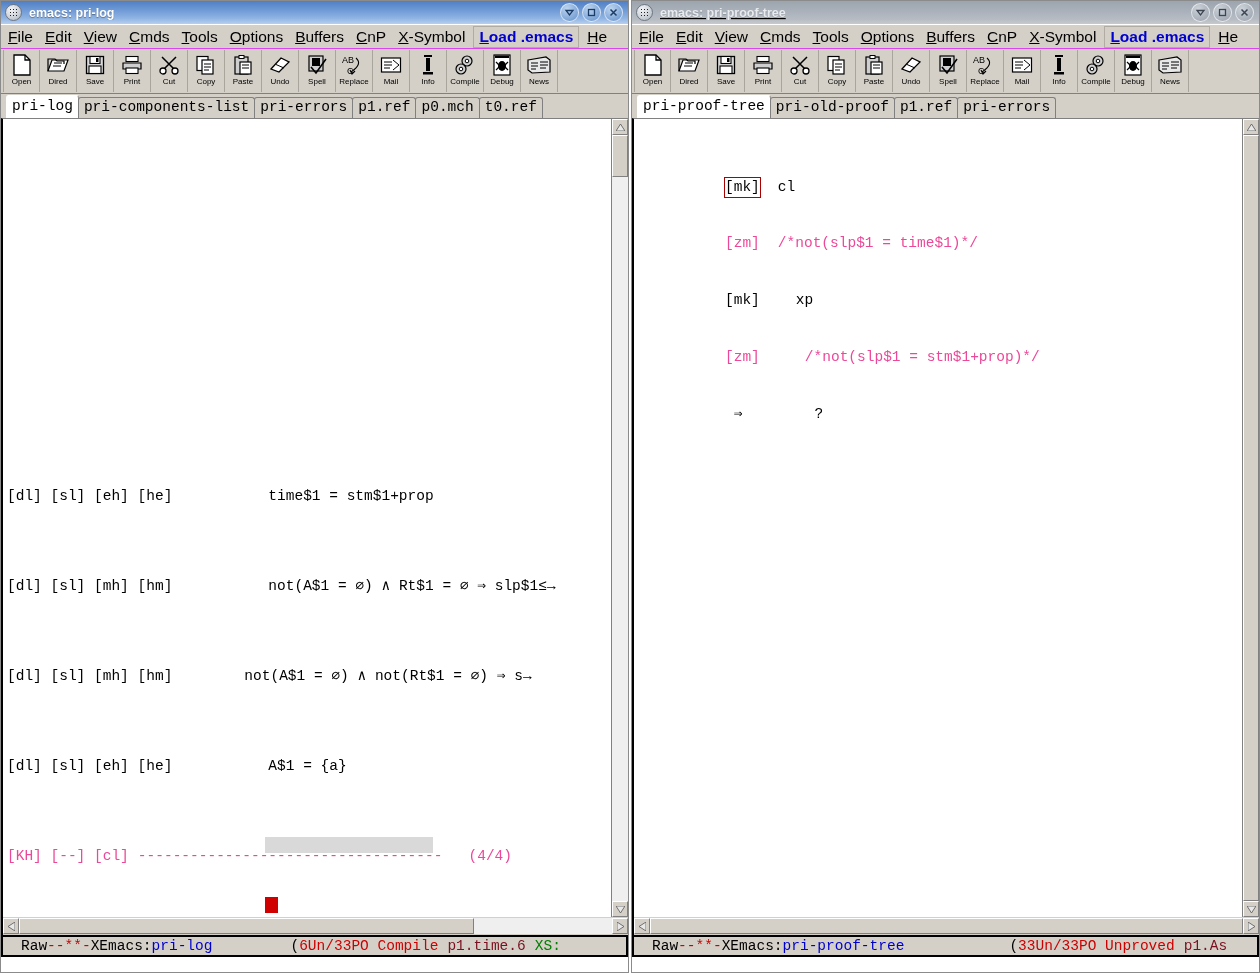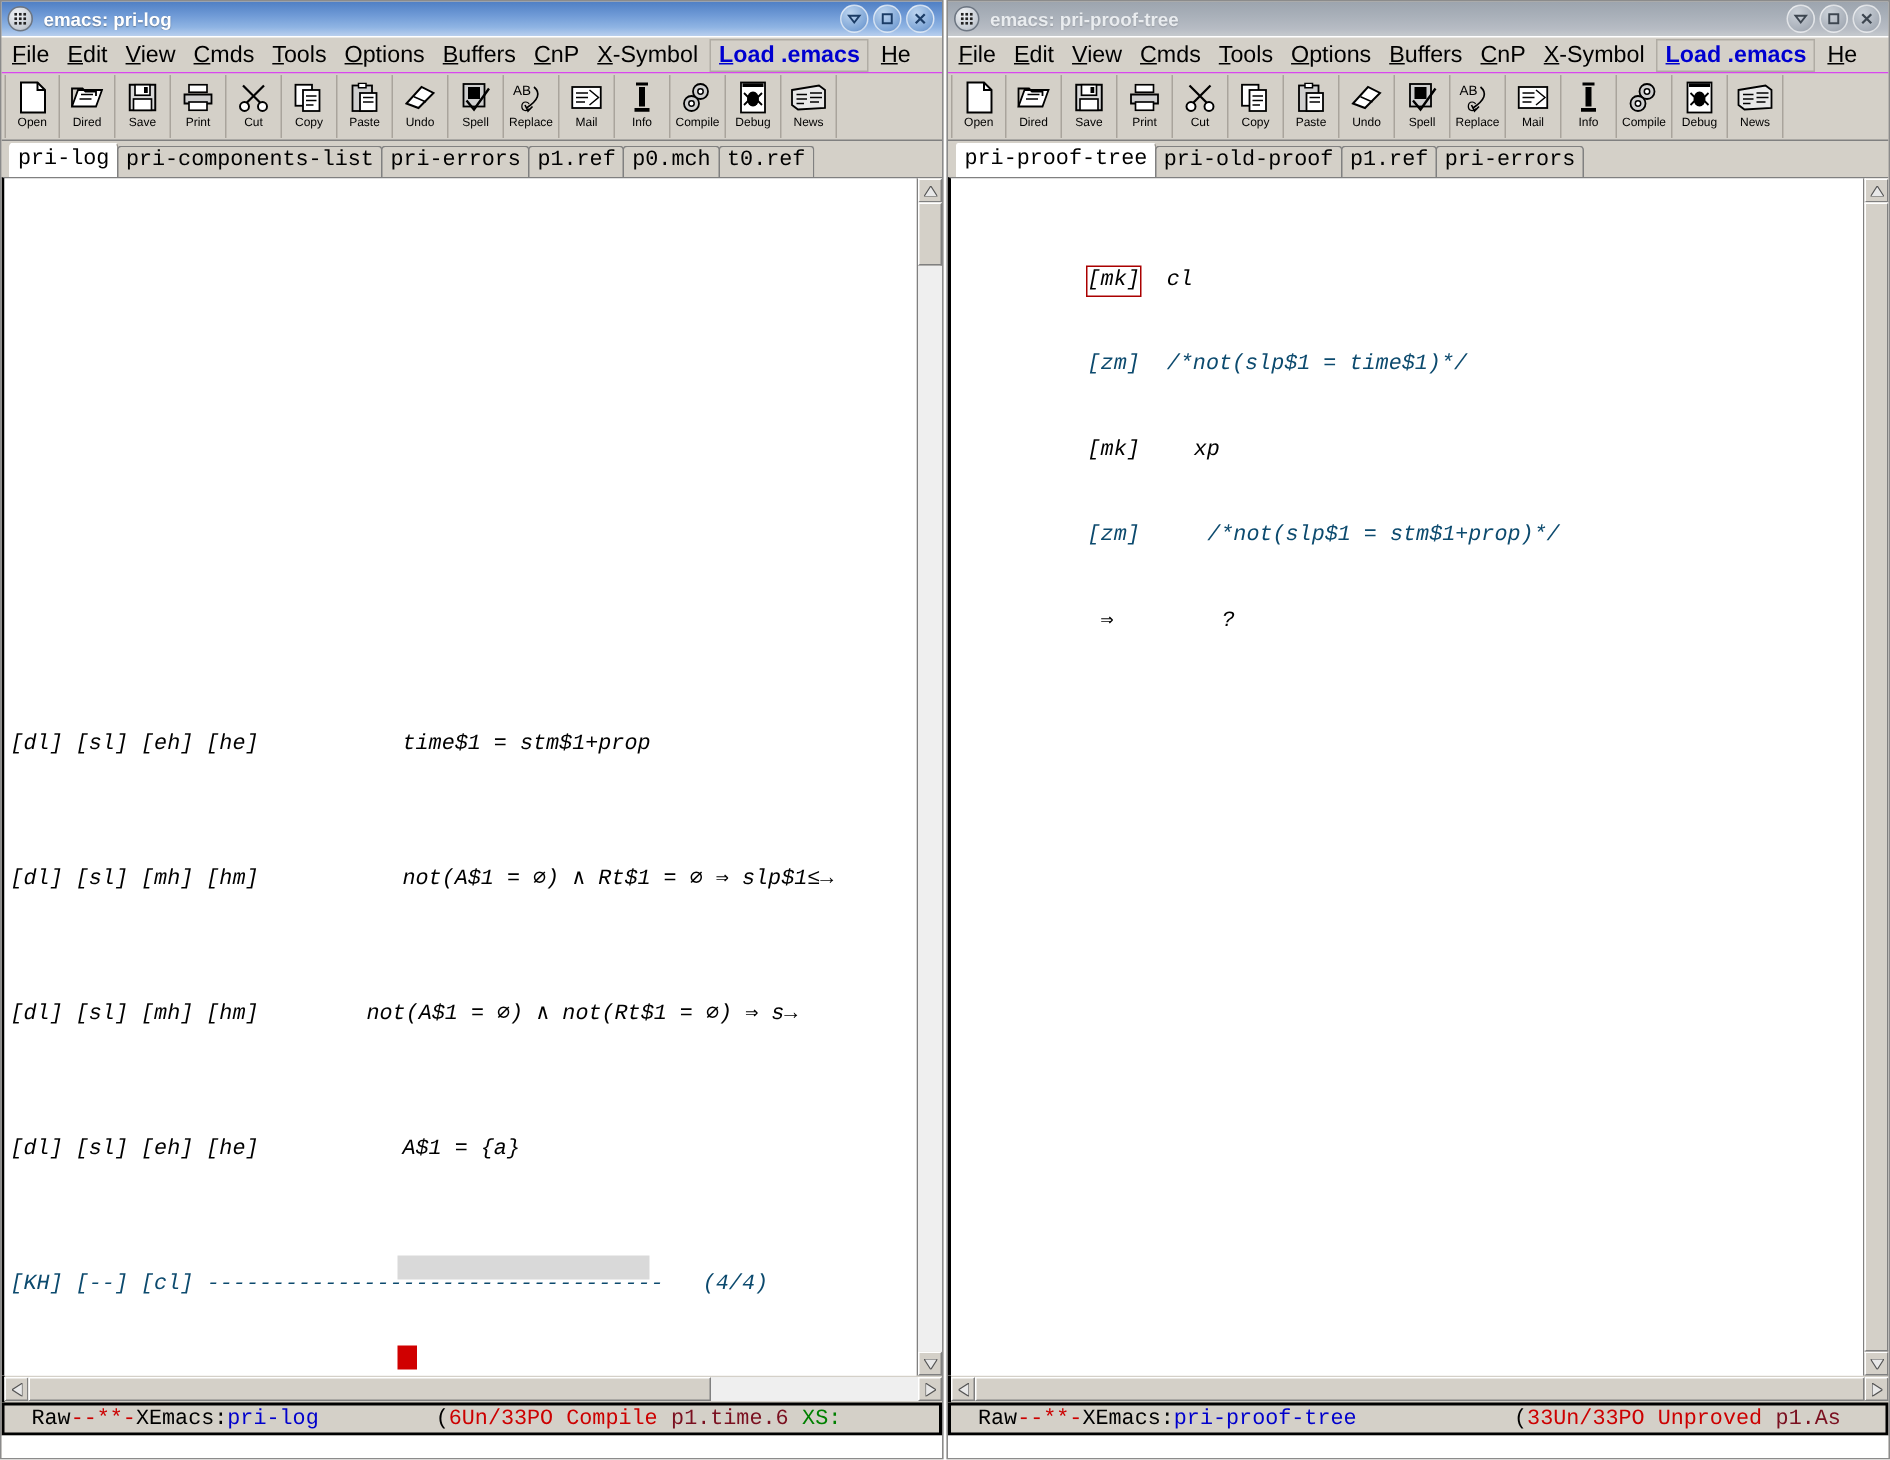--- a/index.html
+++ b/index.html
@@ -33,20 +33,21 @@
     height: 23px;
     display: flex; align-items: center;
     padding: 0 2px 0 4px;
     flex: none;
   }
   .titlebar.active {
     background: linear-gradient(to bottom, #4f7fc4 0%, #6f9ad6 40%, #8fb4e3 75%, #b9cfee 100%);
   }
   .titlebar.inactive {
     background: linear-gradient(to bottom, #9ca4ae 0%, #aab1ba 45%, #b7bcc4 80%, #c6cace 100%);
+    text-decoration: underline;
   }
   .win-icon {
     width: 17px; height: 17px; border-radius: 50%;
     background: radial-gradient(circle at 35% 30%, #f2f4f7, #c4cad2 70%, #99a0aa);
     border: 1px solid #6d7682;
     display: flex; align-items: center; justify-content: center;
     flex: none;
     margin-right: 7px;
   }
   .win-icon .dots {
@@ -178,23 +179,23 @@
     position: relative;
     overflow: hidden;
     background: #ffffff;
     font-family: "Liberation Mono", monospace;
     font-size: 14.5px;
     line-height: 30px;
     padding: 2px 0 0 4px;
     white-space: pre;
   }
   .buffer.tight { line-height: 19px; padding-top: 1px; }
-  .row { white-space: pre; height: 30px; font-style: italic; }
+  .row { white-space: pre; height: 30px; }
   .row.tight { height: 19px; }
-  .blue { color: #0c4a6e; }
+  .blue { color: #ec4899; }
   .black{ color: #000000; }
   .cursor-box {
     display: inline-block;
     border: 1px solid #aa0000;
     margin: 0 -1px;
     padding: 0;
   }
 
   
   .vscroll {

